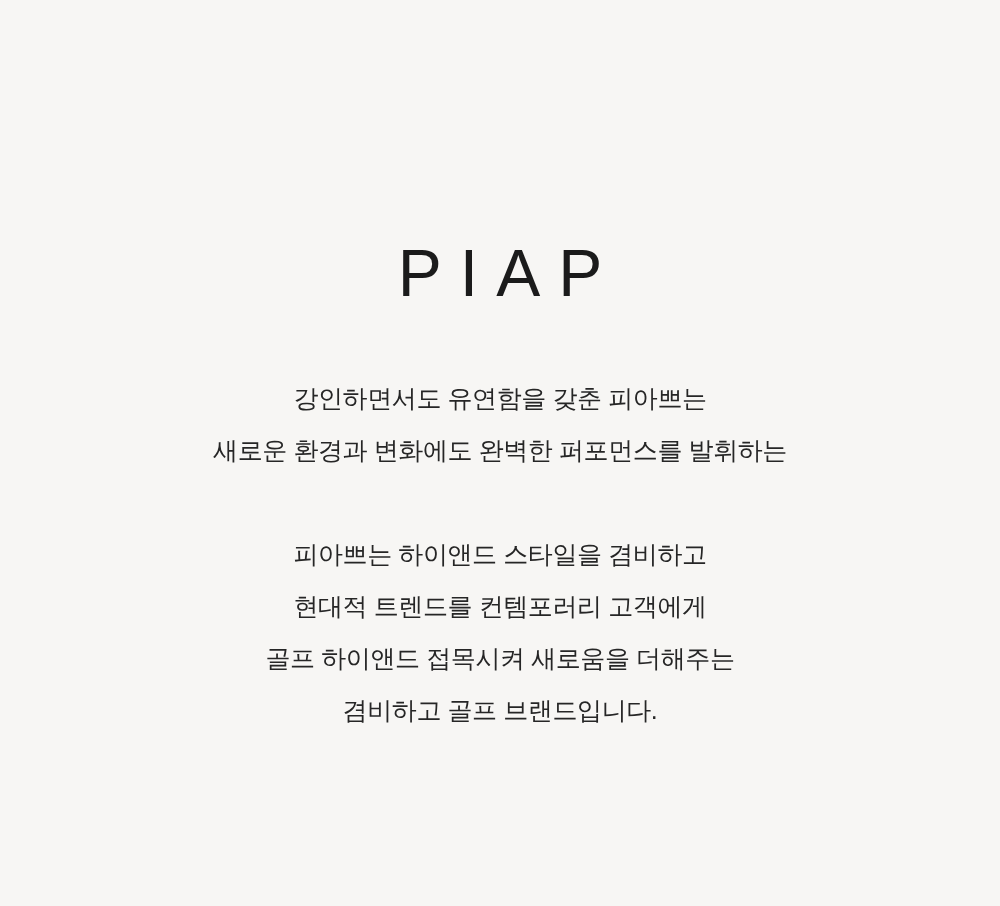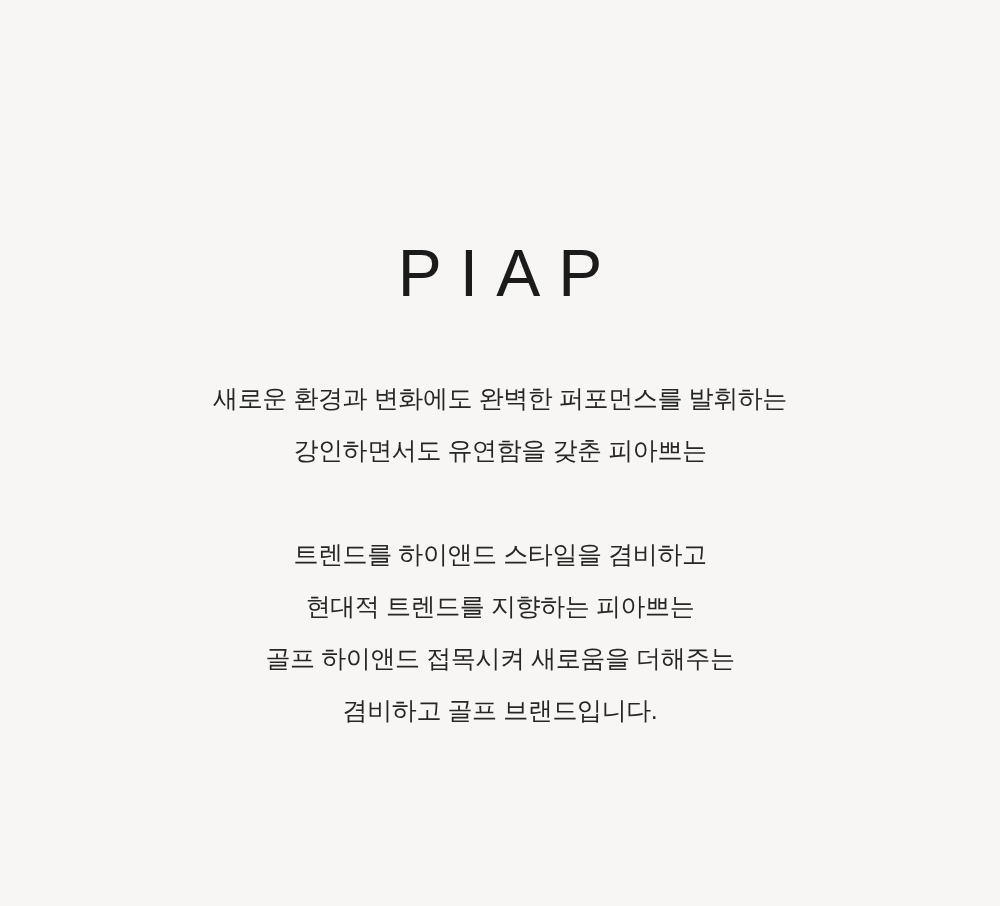--- a/index.html
+++ b/index.html
@@ -52,25 +52,25 @@
 </style>
 </head>
 <body>
 
 <div class="page">
 
   <div class="brand-logo">PIAP</div>
 
   <div class="intro-block">
 
+    <p>강인하면서도 유연함을 갖춘 피아쁘는</p>
     <p>새로운 환경과 변화에도 완벽한 퍼포먼스를 발휘하는</p>
-    <p>강인하면서도 유연함을 갖춘 피아쁘는</p>
 
     <div class="para-gap"></div>
 
-    <p>트렌드를 하이앤드 스타일을 겸비하고</p>
-    <p>현대적 트렌드를 지향하는 피아쁘는</p>
+    <p>피아쁘는 하이앤드 스타일을 겸비하고</p>
+    <p>현대적 트렌드를 컨템포러리 고객에게</p>
     <p>골프 하이앤드 접목시켜 새로움을 더해주는</p>
     <p>겸비하고 골프 브랜드입니다.</p>
 
   </div>
 
 </div>
 
 </body></html>

